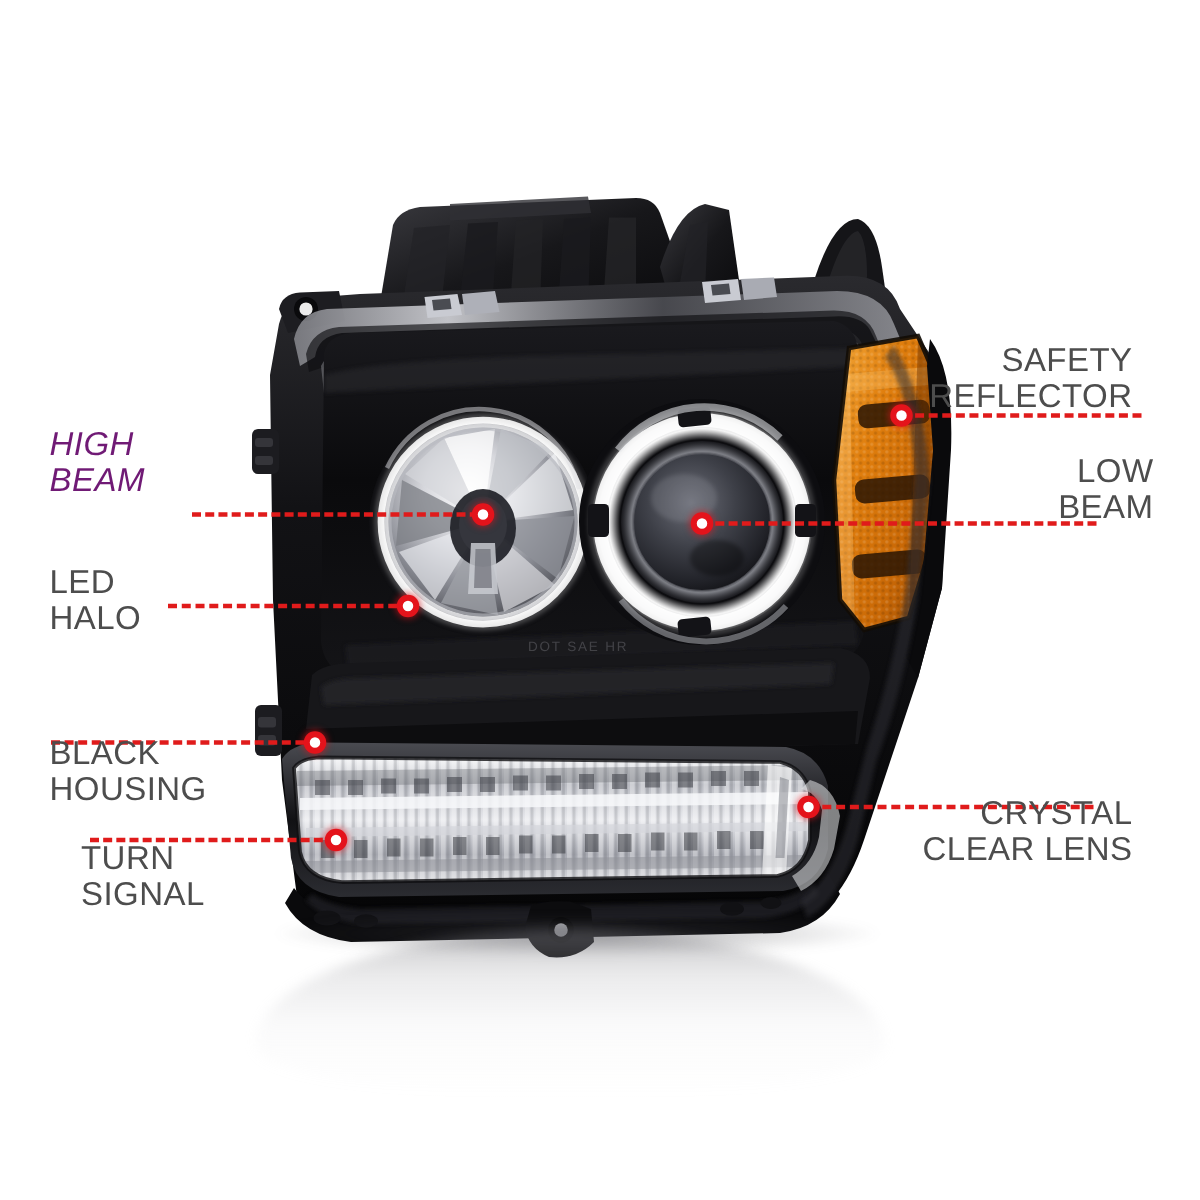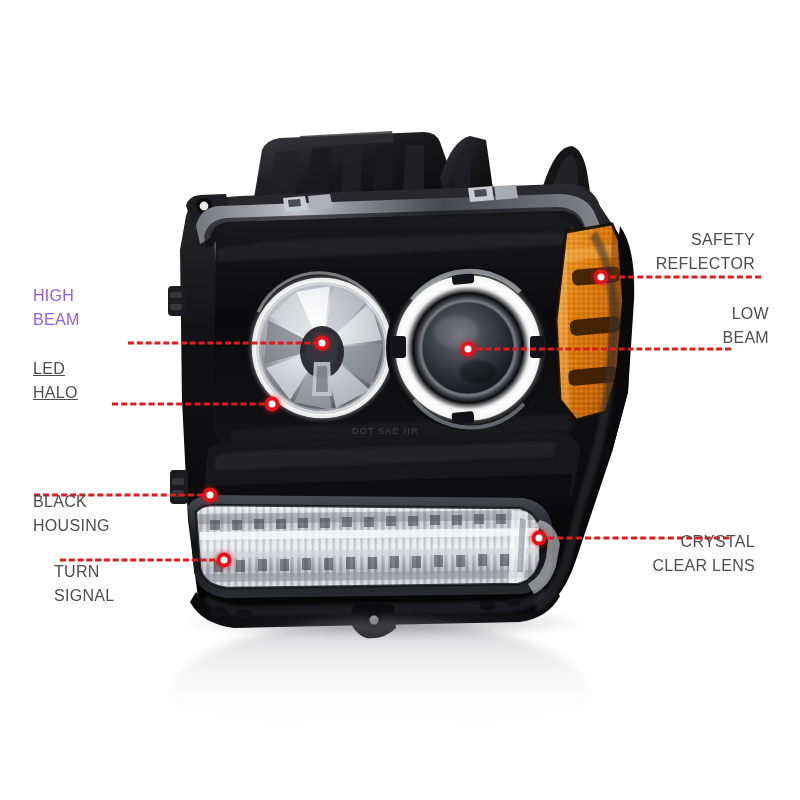--- a/index.html
+++ b/index.html
@@ -8,21 +8,21 @@
     width:800px;height:800px;position:relative;overflow:hidden;
     font-family:"Liberation Sans","DejaVu Sans",sans-serif;
     -webkit-font-smoothing:antialiased;
   }
   #stage{position:absolute;inset:0;background:#fff;}
 
   
   .callout-label{
     position:absolute;
     color:#4d4d4d;
-    font-size:16px;
+    font-size:22px;
     line-height:23.5px;
     letter-spacing:.3px;
     font-weight:400;
     white-space:pre-line;
     text-transform:uppercase;
   }
   .callout-label.left{text-align:left;}
   .callout-label.right{text-align:right;}
 
   
@@ -364,25 +364,25 @@
       <path d="M540 520 Q556 524 560 544 L556 566 Q550 586 534 594 L528 584 Q542 576 546 558 L548 540 Q544 528 534 526 Z" fill="#e6e7ea" opacity=".55"></path>
     </svg>
 
     <div id="shadow"></div>
     <div id="reflection"></div>
   </div>
 
   <div id="callouts">
       <div class="leader" style="left: 128px; top: 343px; width: 200px; border-top-color: rgb(224, 27, 27);"></div>
       <div class="dot" style="left: 322px; top: 343px; background: rgb(255, 255, 255); border-color: rgb(228, 19, 27);"></div>
-      <div class="callout-label left" style="color: #8b5cf6; left: 33px; top: 284px;">HIGH
+      <div class="callout-label left" style="color: #701a75; left: 33px; top: 284px; font-style: italic;">HIGH
 BEAM</div>
       <div class="leader" style="left: 112px; top: 404px; width: 162px; border-top-color: rgb(224, 27, 27);"></div>
       <div class="dot" style="left: 272px; top: 404px; background: rgb(255, 255, 255); border-color: rgb(228, 19, 27);"></div>
-      <div class="callout-label left" style="color: rgb(77, 77, 77); left: 33px; top: 357px; text-decoration: underline;">LED
+      <div class="callout-label left" style="color: rgb(77, 77, 77); left: 33px; top: 376px;">LED
 HALO</div>
       <div class="leader" style="left: 34px; top: 495px; width: 178px; border-top-color: rgb(224, 27, 27);"></div>
       <div class="dot" style="left: 210px; top: 495px; background: rgb(255, 255, 255); border-color: rgb(228, 19, 27);"></div>
       <div class="callout-label left" style="color: rgb(77, 77, 77); left: 33px; top: 450px; margin-top: 40px;">BLACK
 HOUSING</div>
       <div class="leader" style="left: 60px; top: 560px; width: 164px; border-top-color: rgb(224, 27, 27);"></div>
       <div class="dot" style="left: 224px; top: 560px; background: rgb(255, 255, 255); border-color: rgb(228, 19, 27);"></div>
       <div class="callout-label left" style="color: rgb(77, 77, 77); left: 54px; top: 560px;">TURN
 SIGNAL</div>
       <div class="leader" style="left: 601px; top: 277px; width: 160px; border-top-color: rgb(224, 27, 27);"></div>

